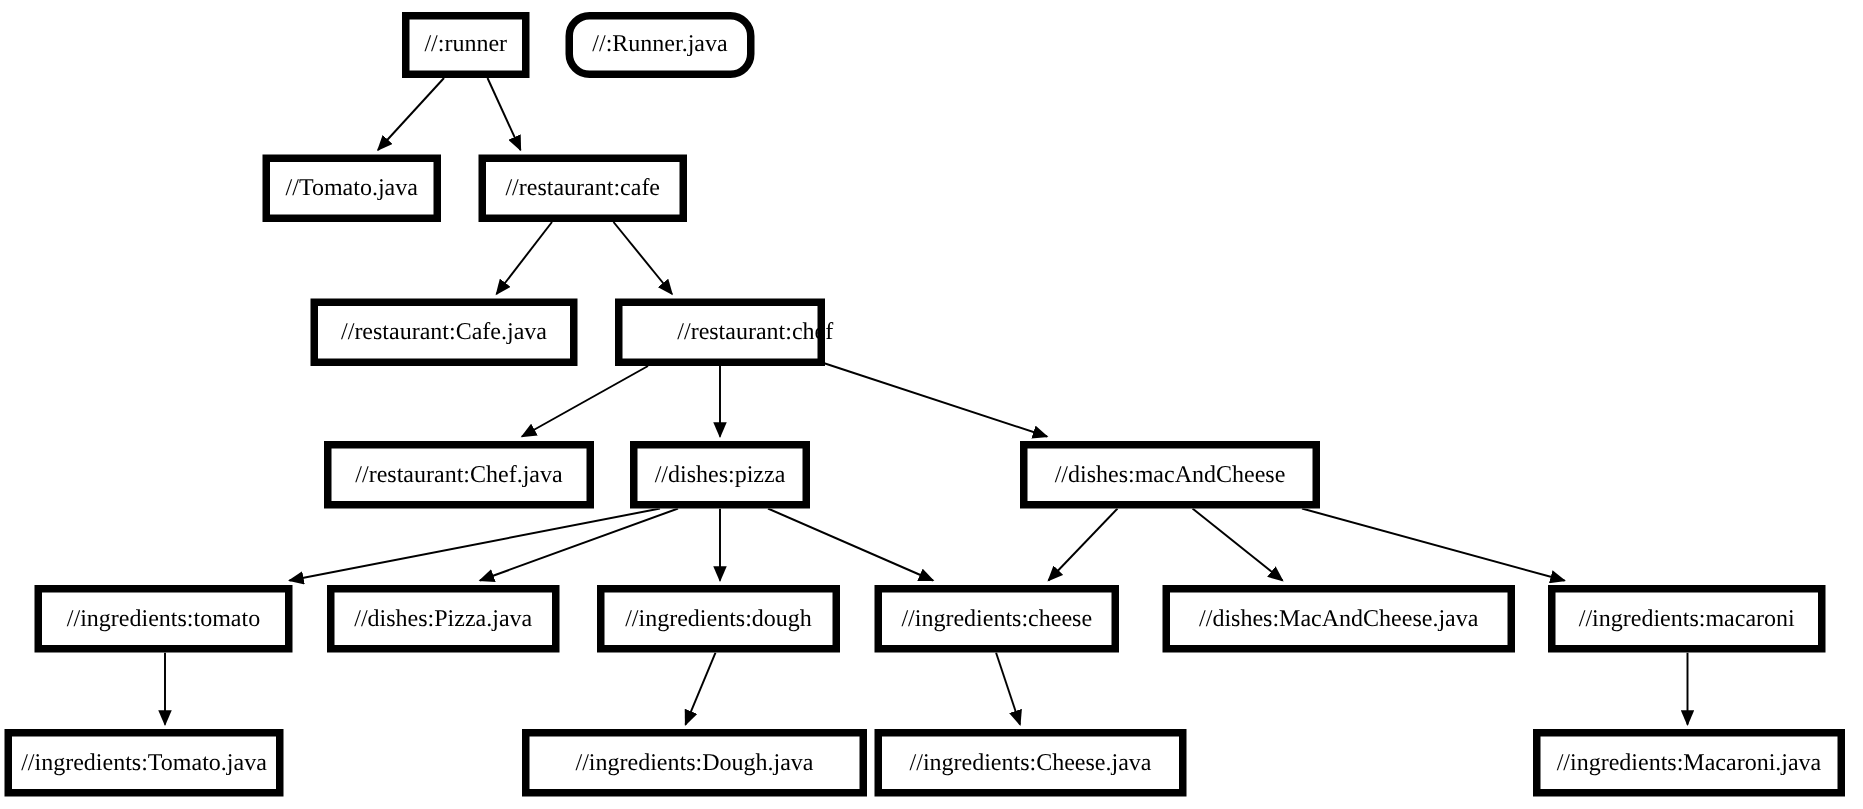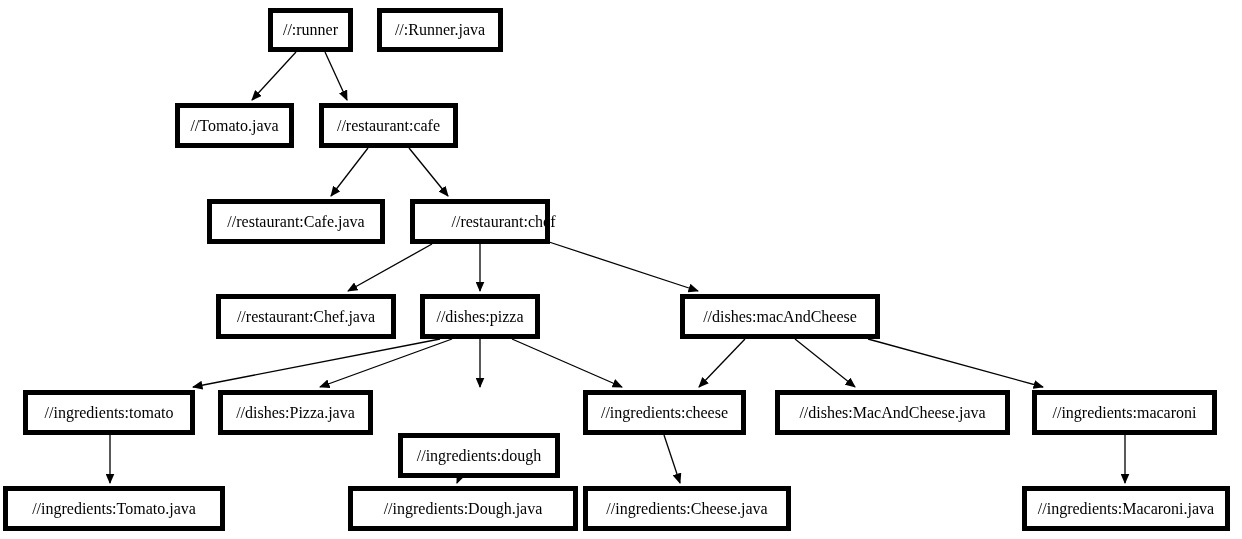--- a/index.html
+++ b/index.html
@@ -66,32 +66,32 @@
         <line class="edge-line" x1="795" y1="339" x2="855" y2="387" stroke="#000000" marker-end="url(#arrowhead)"></line>
         <line class="edge-line" x1="868" y1="339" x2="1043" y2="387" stroke="#000000" marker-end="url(#arrowhead)"></line>
         <line class="edge-line" x1="110" y1="435" x2="110" y2="483" stroke="#000000" marker-end="url(#arrowhead)"></line>
         <line class="edge-line" x1="477" y1="435" x2="457" y2="483" stroke="#000000" marker-end="url(#arrowhead)"></line>
         <line class="edge-line" x1="664" y1="435" x2="680" y2="483" stroke="#000000" marker-end="url(#arrowhead)"></line>
         <line class="edge-line" x1="1125" y1="435" x2="1125" y2="483" stroke="#000000" marker-end="url(#arrowhead)"></line>
       </g>
   </svg>
   <div id="node-layer">
       <div class="node" style="left: 268px; top: 8px; width: 85px; height: 44px; background: rgb(255, 255, 255); border-color: rgb(0, 0, 0);">//:runner</div>
-      <div class="node" style="left: 377px; top: 8px; width: 126px; height: 44px; background: rgb(255, 255, 255); border-color: rgb(0, 0, 0);">//:Runner.java</div>
+      <div class="node" style="left: 377px; top: 8px; width: 126px; height: 44px; background: rgb(255, 255, 255); border-color: rgb(0, 0, 0); border-radius: 16px;">//:Runner.java</div>
       <div class="node" style="left: 175px; top: 103px; width: 119px; height: 45px; background: rgb(255, 255, 255); border-color: rgb(0, 0, 0);">//Tomato.java</div>
       <div class="node" style="left: 319px; top: 103px; width: 139px; height: 45px; background: rgb(255, 255, 255); border-color: rgb(0, 0, 0);">//restaurant:cafe</div>
       <div class="node" style="left: 207px; top: 199px; width: 178px; height: 45px; background: rgb(255, 255, 255); border-color: rgb(0, 0, 0); font-family: Liberation Serif, serif;">//restaurant:Cafe.java</div>
       <div class="node" style="left: 410px; top: 199px; width: 140px; height: 45px; background: rgb(255, 255, 255); border-color: rgb(0, 0, 0); padding-left: 47px;">//restaurant:chef</div>
       <div class="node" style="left: 216px; top: 294px; width: 180px; height: 45px; background: rgb(255, 255, 255); border-color: rgb(0, 0, 0);">//restaurant:Chef.java</div>
       <div class="node" style="left: 420px; top: 294px; width: 120px; height: 45px; background: rgb(255, 255, 255); border-color: rgb(0, 0, 0);">//dishes:pizza</div>
       <div class="node" style="left: 680px; top: 294px; width: 200px; height: 45px; background: rgb(255, 255, 255); border-color: rgb(0, 0, 0);">//dishes:macAndCheese</div>
       <div class="node" style="left: 23px; top: 390px; width: 172px; height: 45px; background: rgb(255, 255, 255); border-color: rgb(0, 0, 0);">//ingredients:tomato</div>
       <div class="node" style="left: 218px; top: 390px; width: 155px; height: 45px; background: rgb(255, 255, 255); border-color: rgb(0, 0, 0);">//dishes:Pizza.java</div>
-      <div class="node" style="left: 398px; top: 390px; width: 162px; height: 45px; background: rgb(255, 255, 255); border-color: rgb(0, 0, 0); margin-top: 43px;">//ingredients:dough</div>
+      <div class="node" style="left: 398px; top: 390px; width: 162px; height: 45px; background: rgb(255, 255, 255); border-color: rgb(0, 0, 0);">//ingredients:dough</div>
       <div class="node" style="left: 583px; top: 390px; width: 163px; height: 45px; background: rgb(255, 255, 255); border-color: rgb(0, 0, 0);">//ingredients:cheese</div>
       <div class="node" style="left: 775px; top: 390px; width: 235px; height: 45px; background: rgb(255, 255, 255); border-color: rgb(0, 0, 0);">//dishes:MacAndCheese.java</div>
       <div class="node" style="left: 1032px; top: 390px; width: 185px; height: 45px; background: rgb(255, 255, 255); border-color: rgb(0, 0, 0);">//ingredients:macaroni</div>
-      <div class="node" style="left: 3px; top: 486px; width: 222px; height: 45px; background: rgb(255, 255, 255); border-color: rgb(0, 0, 0);">//ingredients:Tomato.java</div>
+      <div class="node" style="left: 3px; top: 486px; width: 186px; height: 45px; background: rgb(255, 255, 255); border-color: rgb(0, 0, 0);">//ingredients:Tomato.java</div>
       <div class="node" style="left: 348px; top: 486px; width: 230px; height: 45px; background: rgb(255, 255, 255); border-color: rgb(0, 0, 0);">//ingredients:Dough.java</div>
       <div class="node" style="left: 583px; top: 486px; width: 208px; height: 45px; background: rgb(255, 255, 255); border-color: rgb(0, 0, 0); text-align: center;">//ingredients:Cheese.java</div>
       <div class="node" style="left: 1022px; top: 486px; width: 208px; height: 45px; background: rgb(255, 255, 255); border-color: rgb(0, 0, 0);">//ingredients:Macaroni.java</div>
     </div>
 </div>
 
 </body></html>

